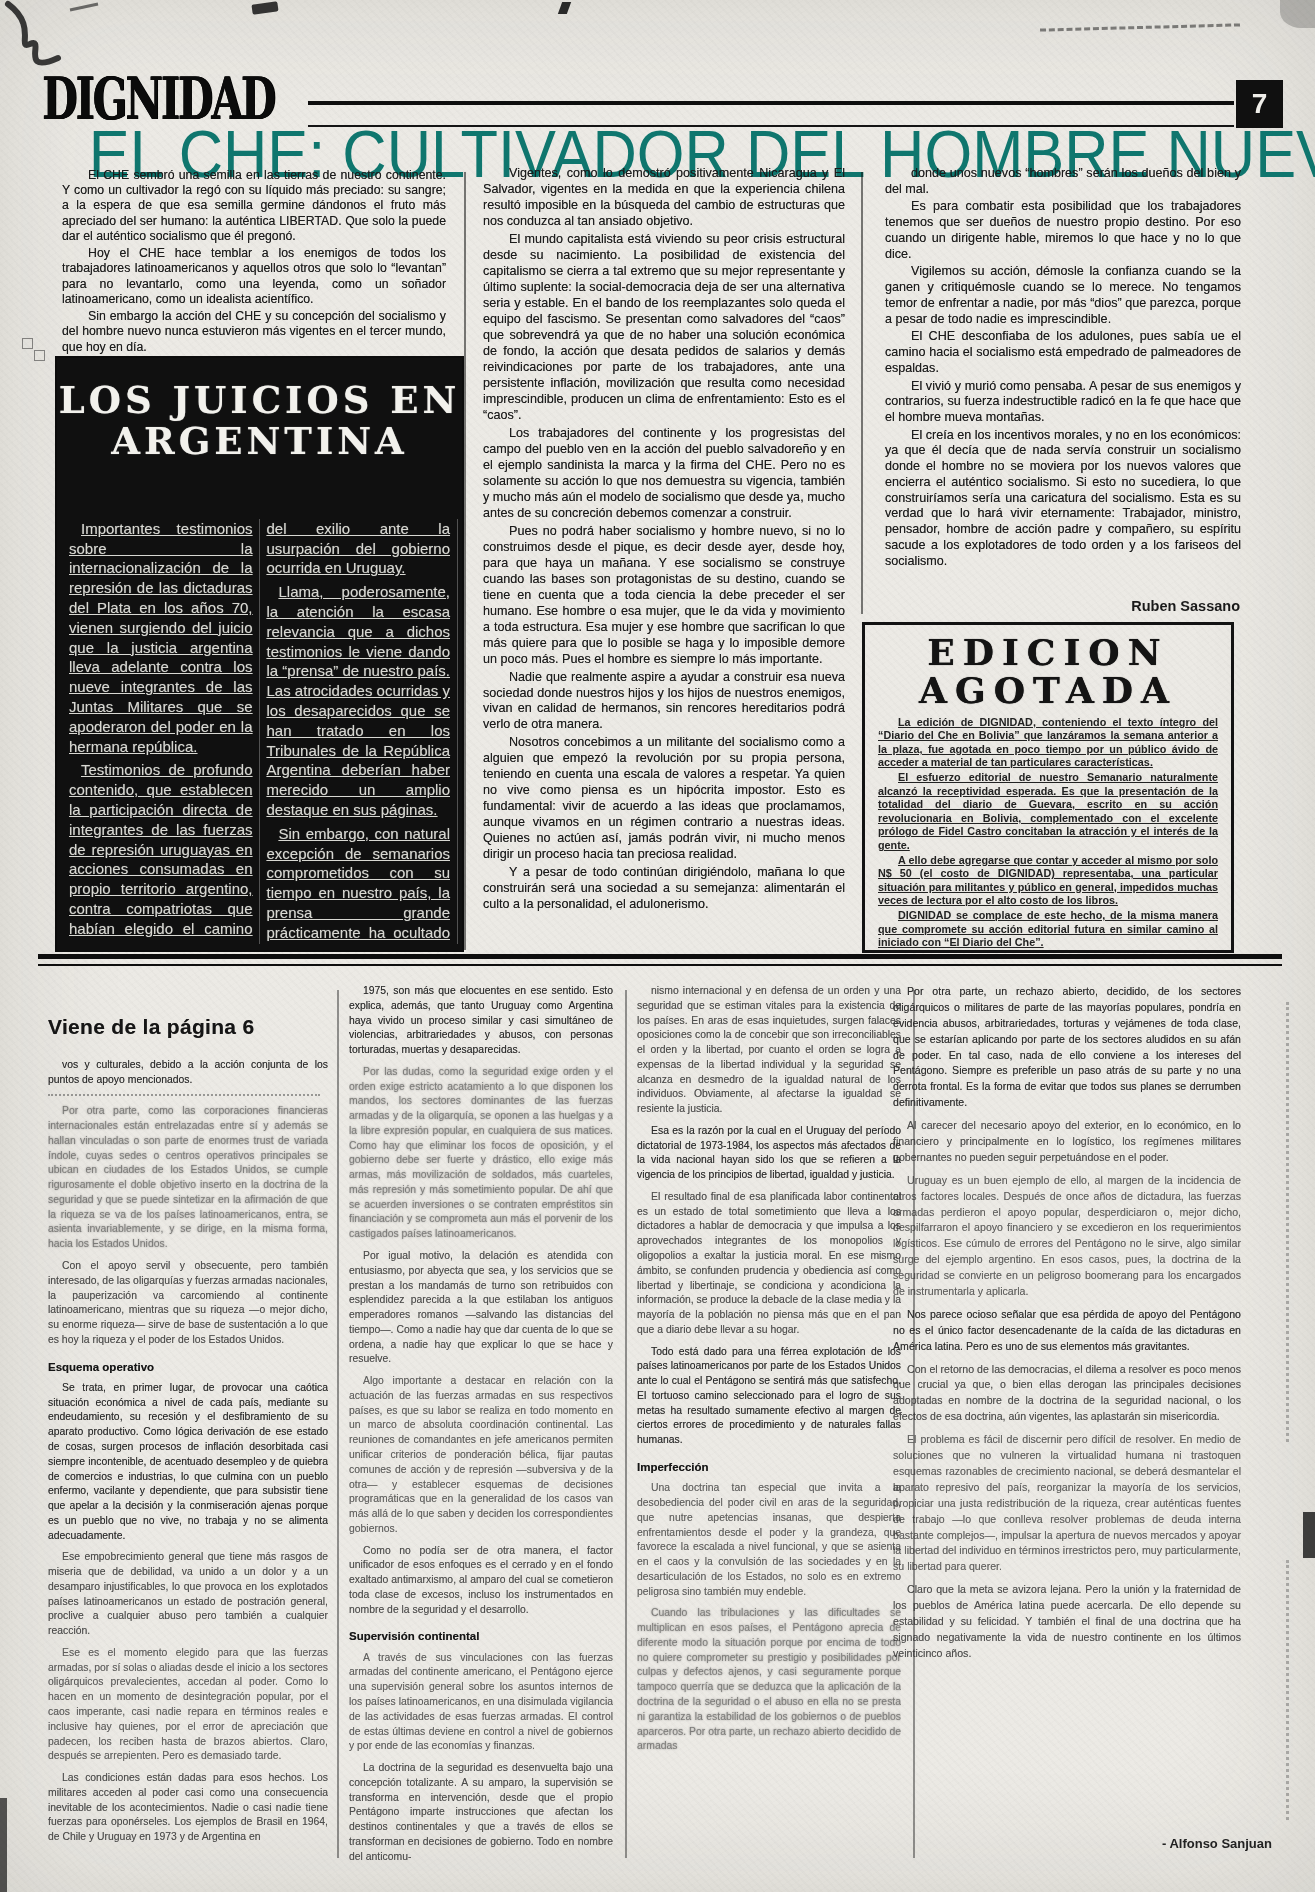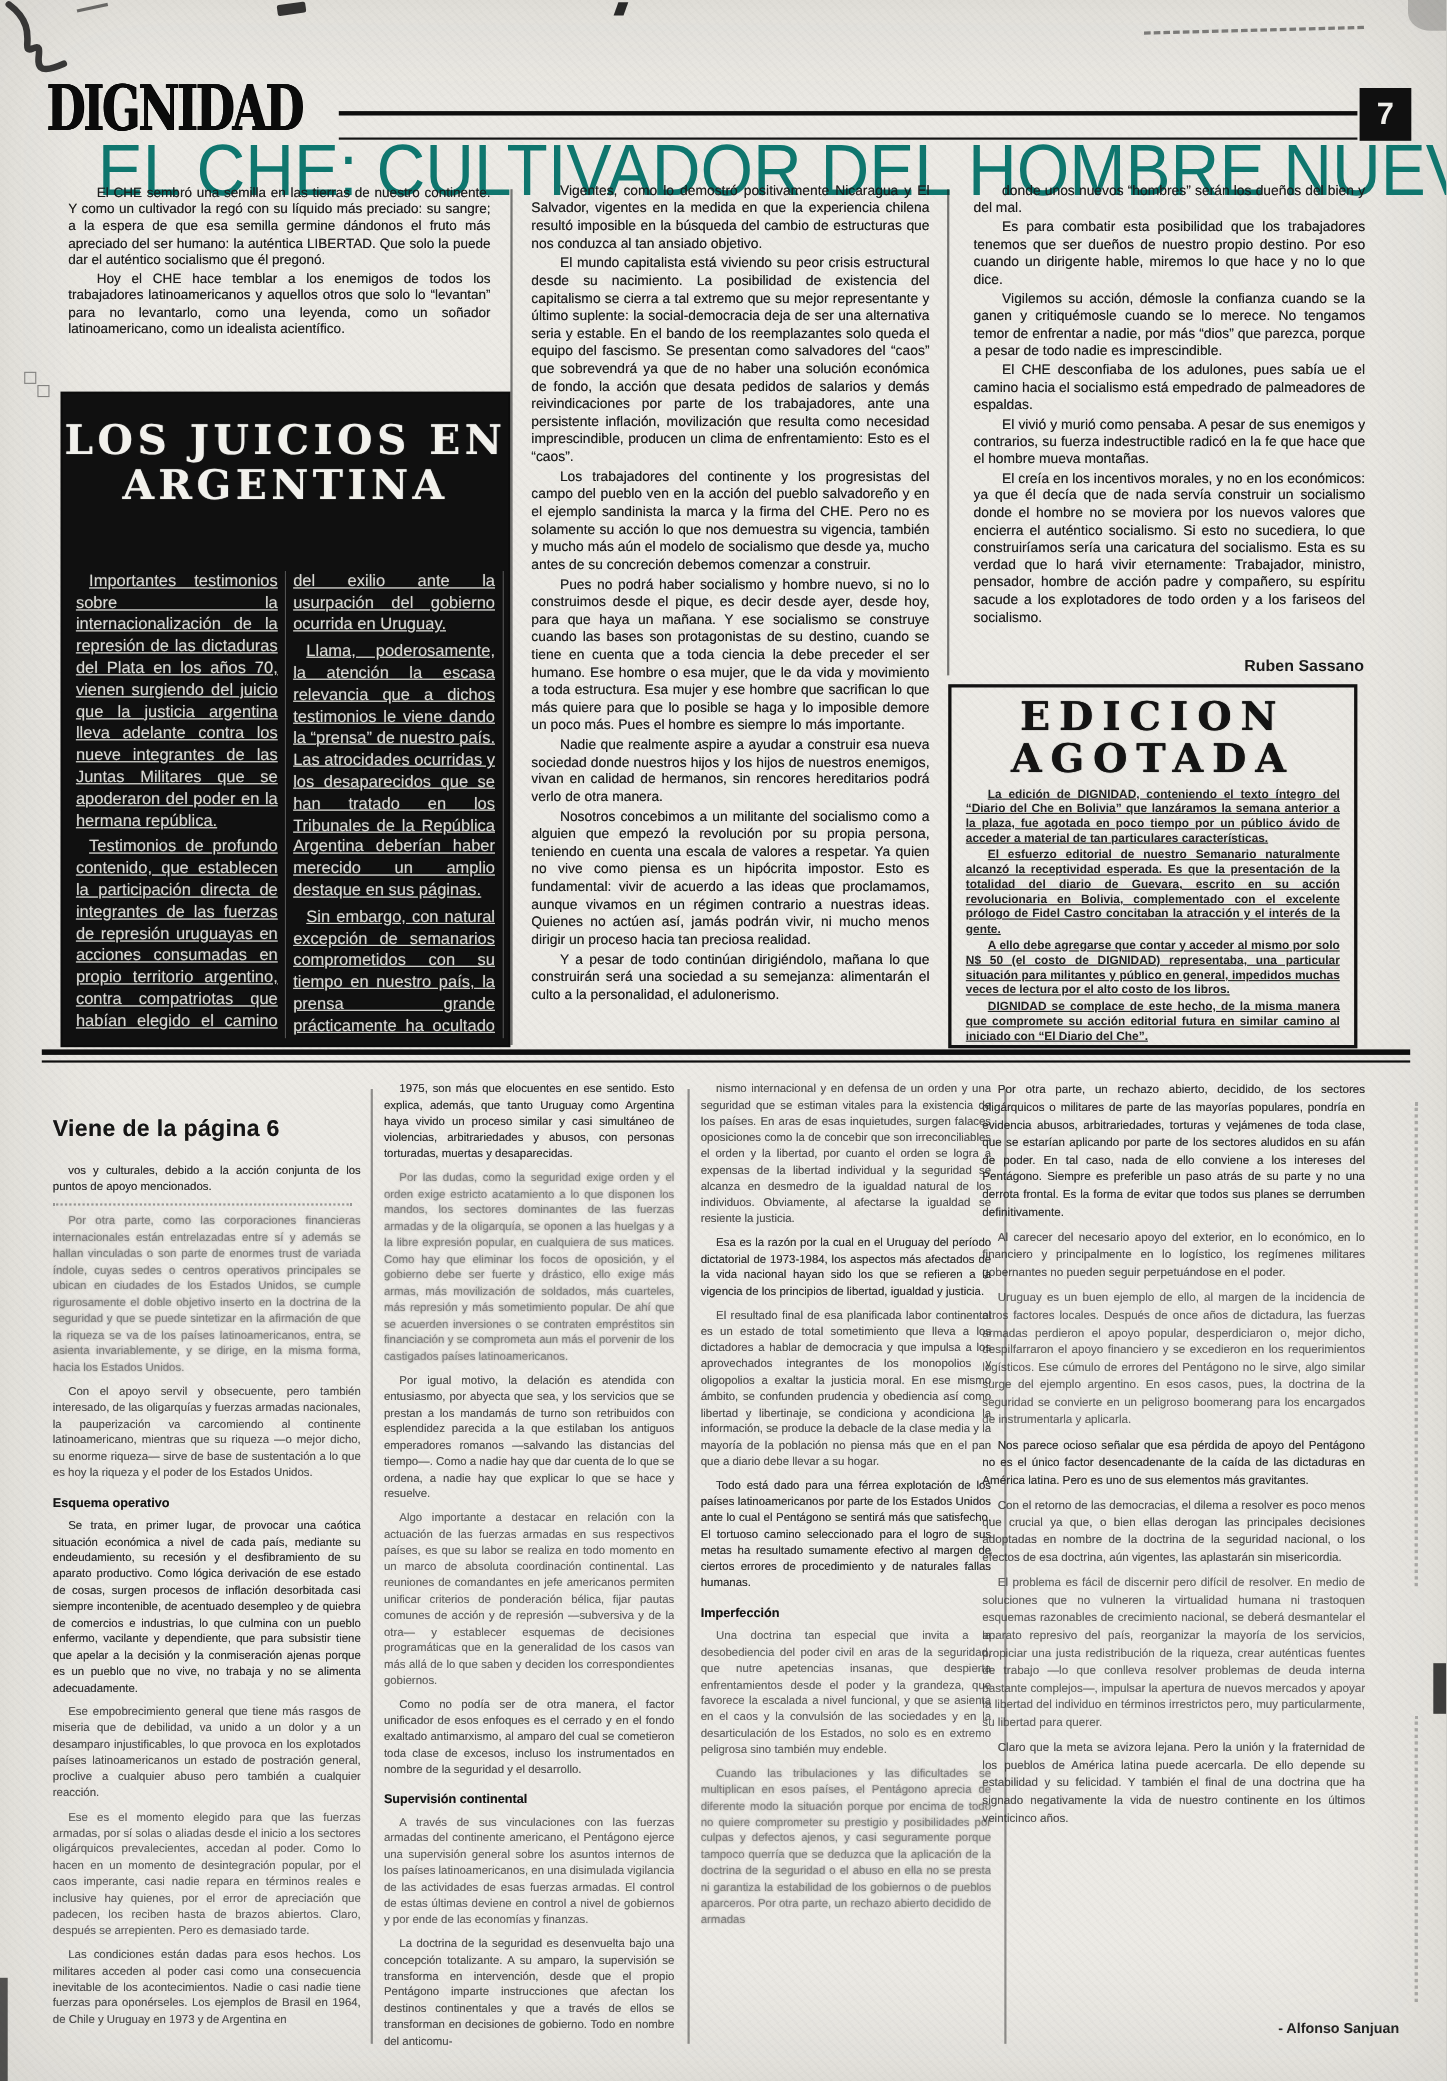--- a/index.html
+++ b/index.html
@@ -150,20 +150,21 @@
     <span>7</span>
   </div>
 
   <h1 class="headline">
     <span>EL CHE: CULTIVADOR DEL HOMBRE NUEVO</span>
   </h1>
 
   <section class="col col1">
     <p class="bp">El CHE sembró una semilla en las tierras de nuestro continente. Y como un cultivador la regó con su líquido más preciado: su sangre; a la espera de que esa semilla germine dándonos el fruto más apreciado del ser humano: la auténtica LIBERTAD. Que solo la puede dar el auténtico socialismo que él pregonó.</p>
     <p class="bp">Hoy el CHE hace temblar a los enemigos de todos los trabajadores latinoamericanos y aquellos otros que solo lo “levantan” para no levantarlo, como una leyenda, como un soñador latinoamericano, como un idealista acientífico.</p>
+    <p class="bp">Sin embargo la acción del CHE y su concepción del socialismo y del hombre nuevo nunca estuvieron más vigentes en el tercer mundo, que hoy en día.</p>
   </section>
 
   <div class="vrule vr1"></div>
   <div class="vrule vr2"></div>
 
   <section class="col col2">
     <p>Vigentes, como lo demostró positivamente Nicaragua y El Salvador, vigentes en la medida en que la experiencia chilena resultó imposible en la búsqueda del cambio de estructuras que nos conduzca al tan ansiado objetivo.</p>
     <p>El mundo capitalista está viviendo su peor crisis estructural desde su nacimiento. La posibilidad de existencia del capitalismo se cierra a tal extremo que su mejor representante y último suplente: la social-democracia deja de ser una alternativa seria y estable. En el bando de los reemplazantes solo queda el equipo del fascismo. Se presentan como salvadores del “caos” que sobrevendrá ya que de no haber una solución económica de fondo, la acción que desata pedidos de salarios y demás reivindicaciones por parte de los trabajadores, ante una persistente inflación, movilización que resulta como necesidad imprescindible, producen un clima de enfrentamiento: Esto es el “caos”.</p>
     <p>Los trabajadores del continente y los progresistas del campo del pueblo ven en la acción del pueblo salvadoreño y en el ejemplo sandinista la marca y la firma del CHE. Pero no es solamente su acción lo que nos demuestra su vigencia, también y mucho más aún el modelo de socialismo que desde ya, mucho antes de su concreción debemos comenzar a construir.</p>
     <p>Pues no podrá haber socialismo y hombre nuevo, si no lo construimos desde el pique, es decir desde ayer, desde hoy, para que haya un mañana. Y ese socialismo se construye cuando las bases son protagonistas de su destino, cuando se tiene en cuenta que a toda ciencia la debe preceder el ser humano. Ese hombre o esa mujer, que le da vida y movimiento a toda estructura. Esa mujer y ese hombre que sacrifican lo que más quiere para que lo posible se haga y lo imposible demore un poco más. Pues el hombre es siempre lo más importante.</p>

